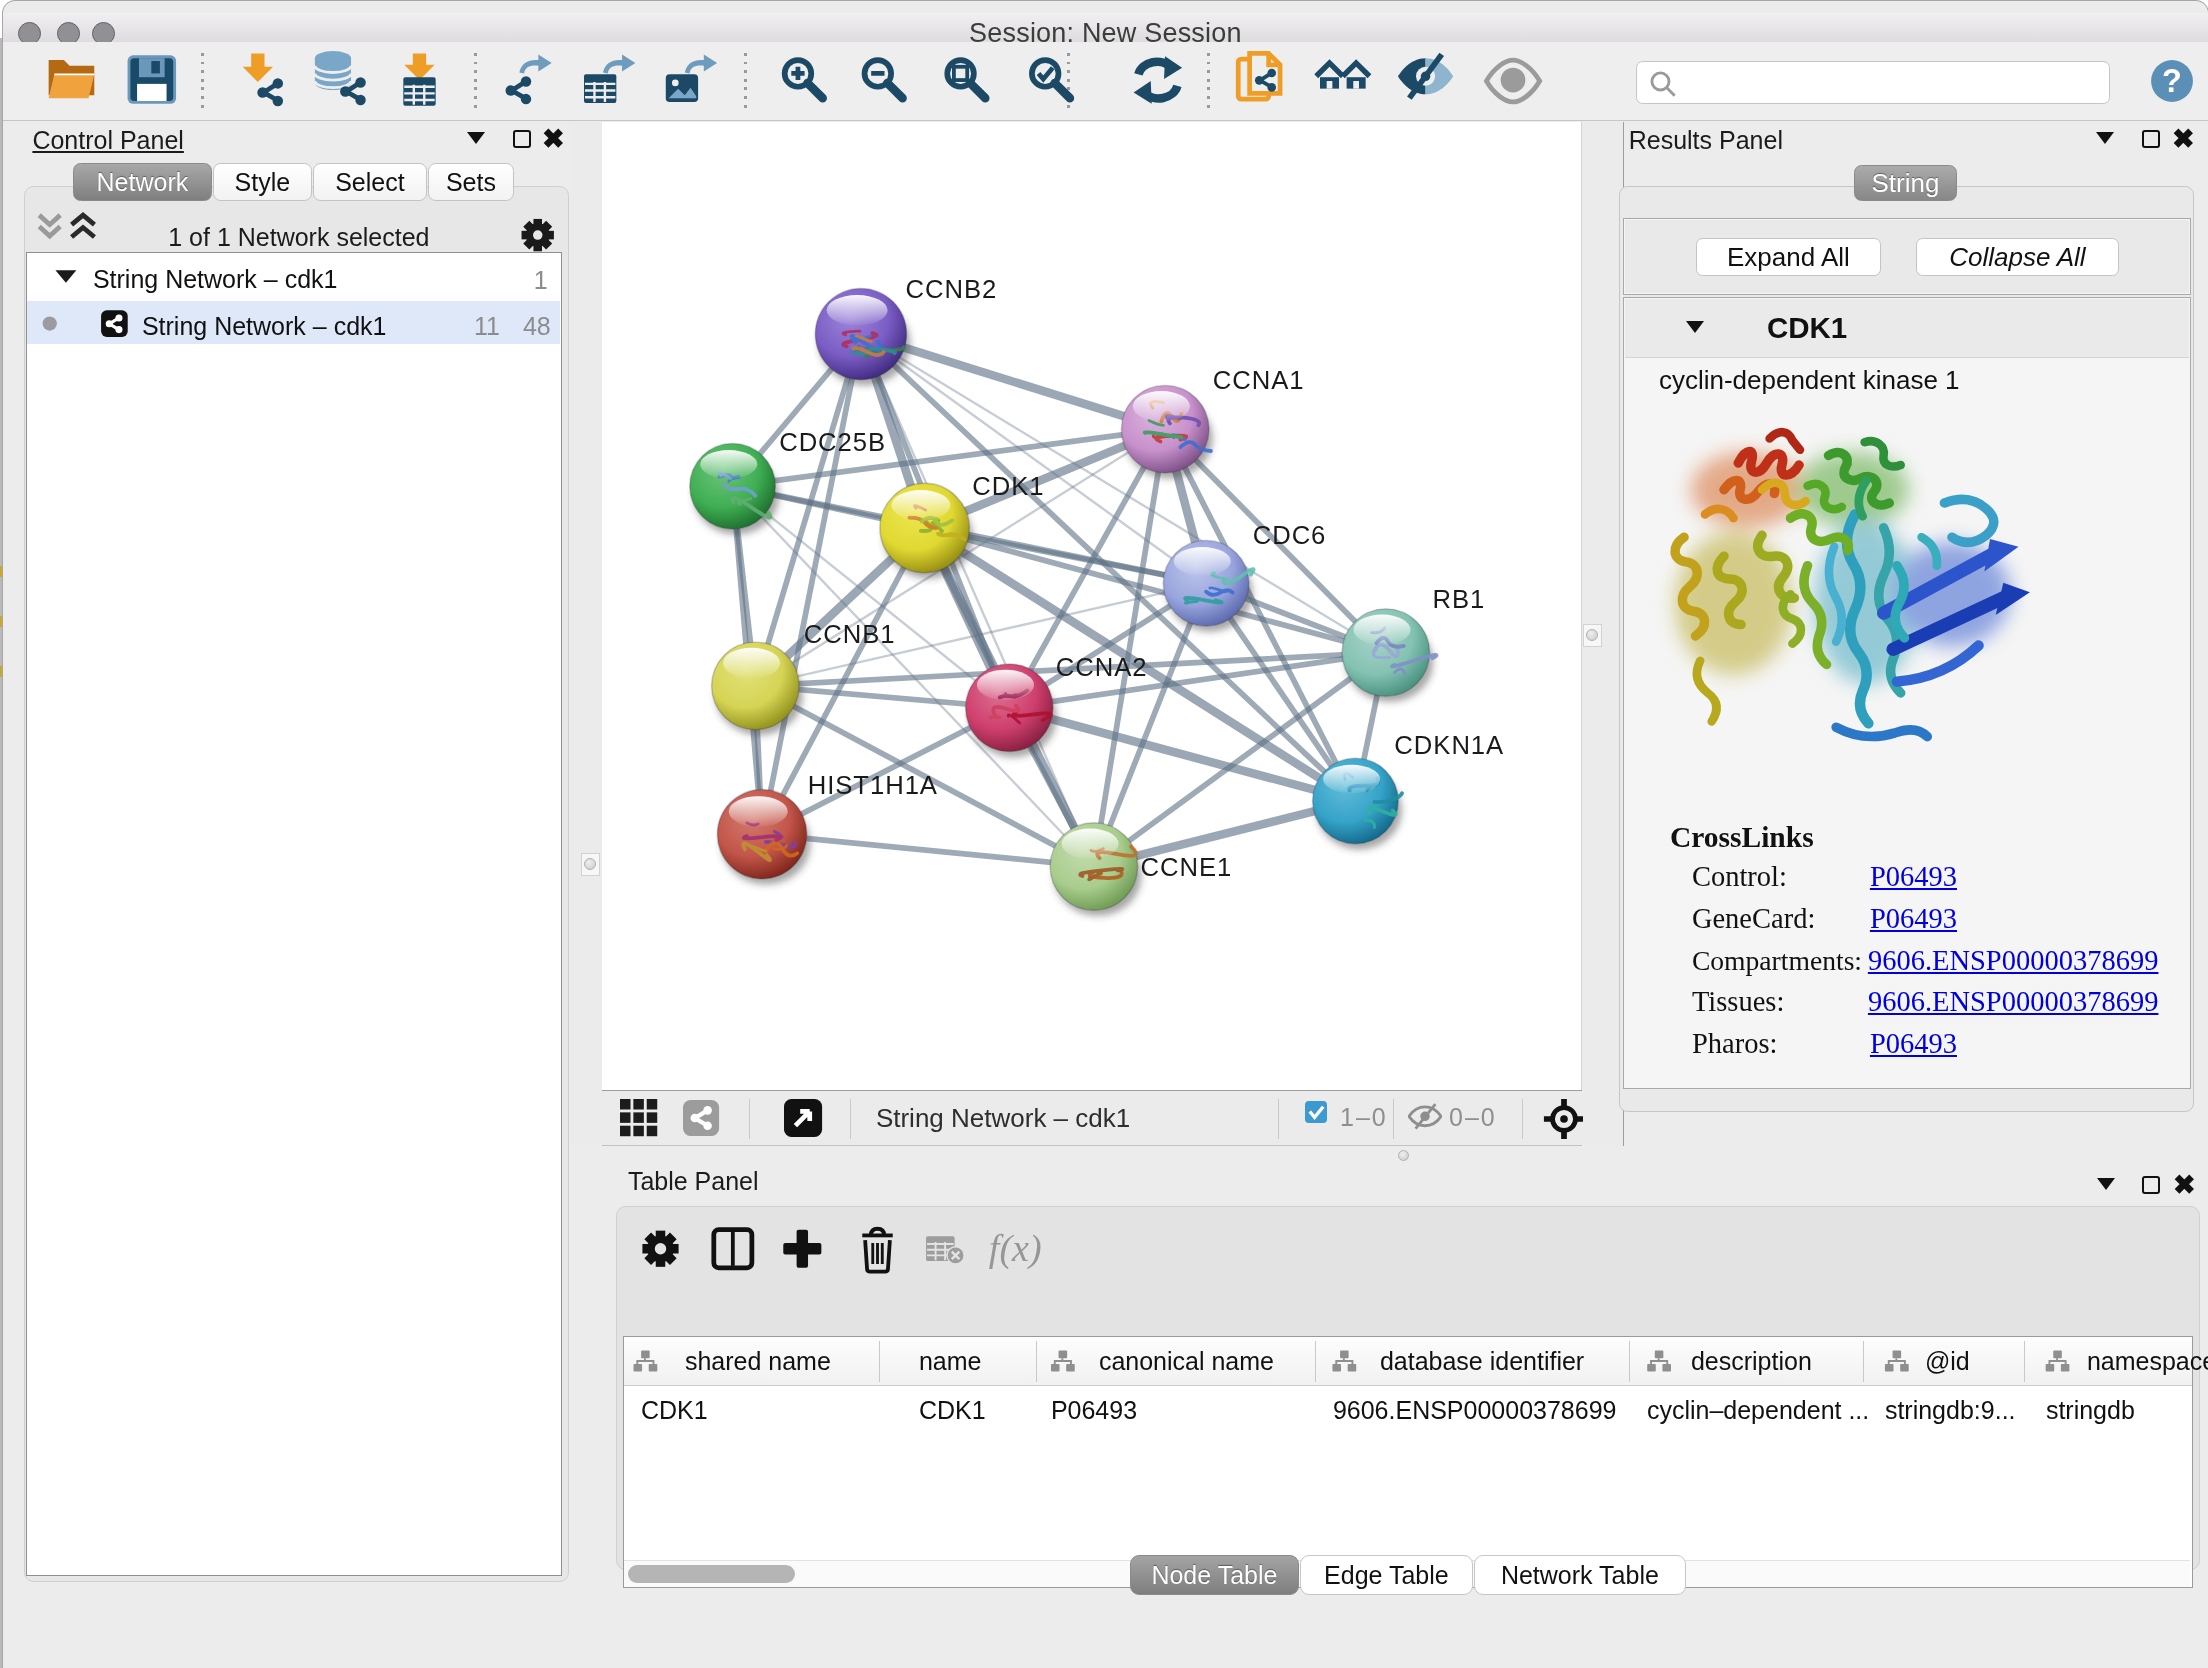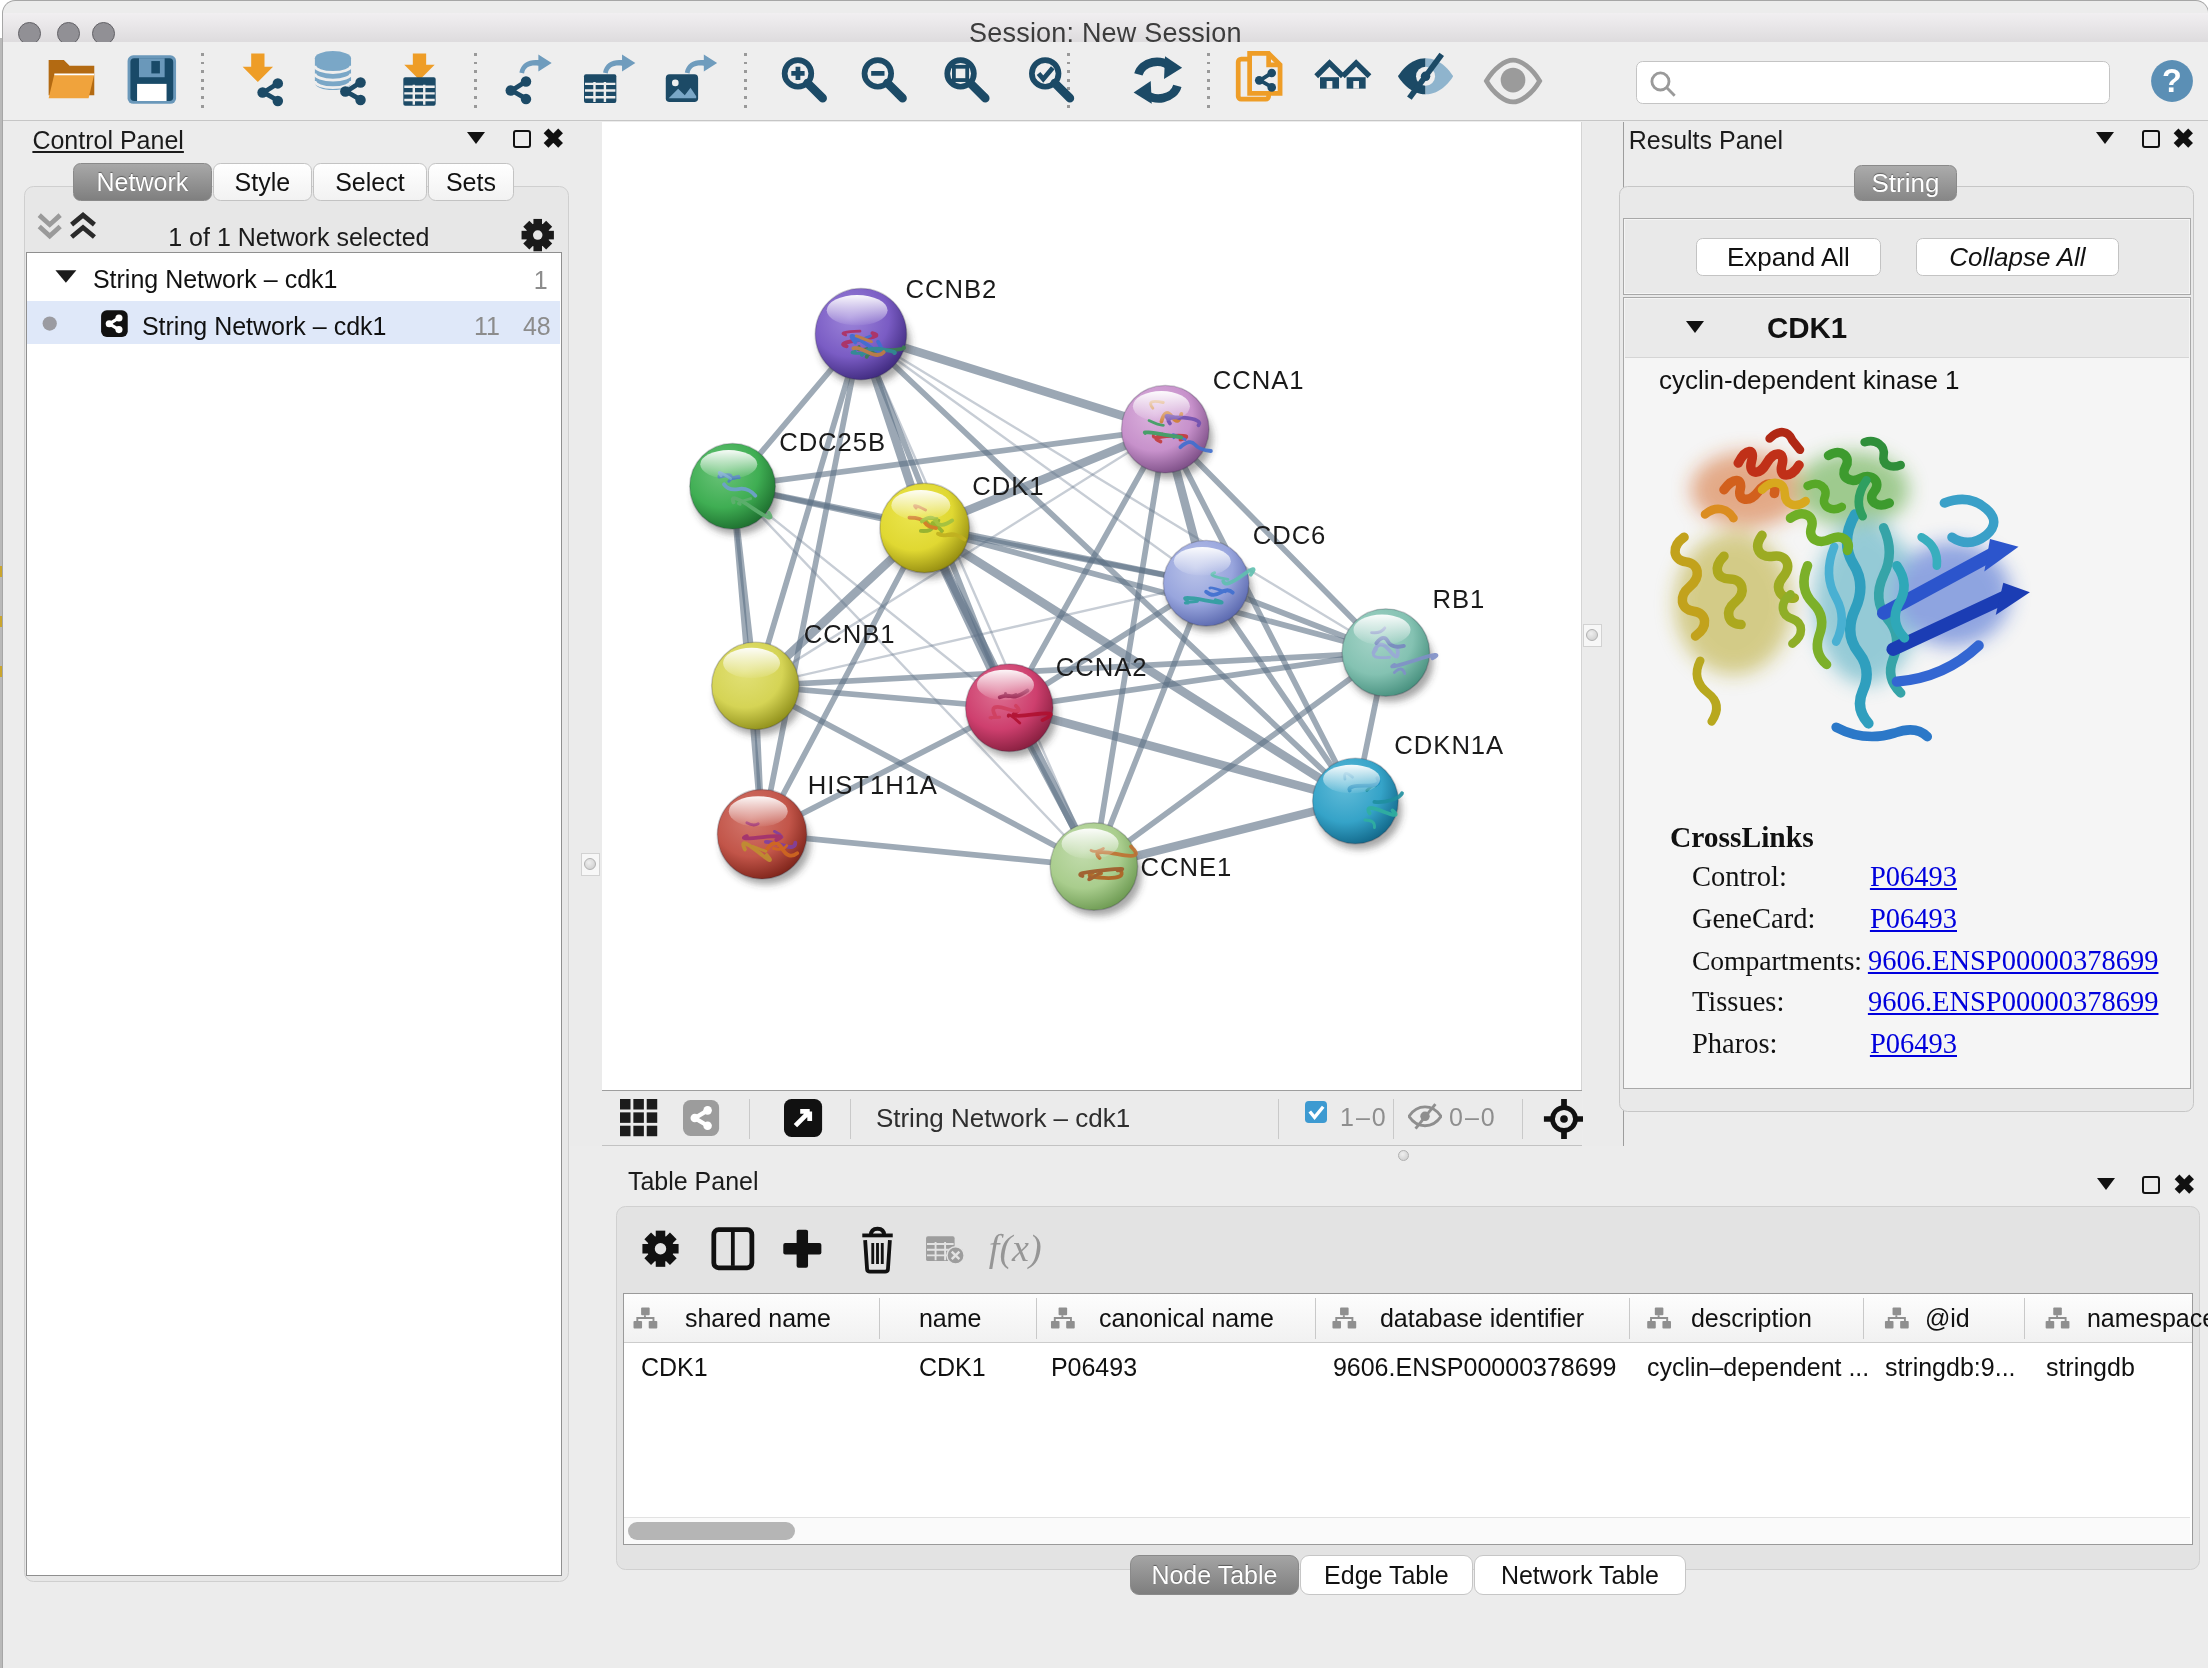--- a/index.html
+++ b/index.html
@@ -62,21 +62,21 @@
      text-shadow:0 -1px 1px rgba(0,0,0,0.4); }
   .rbox { position:absolute; left:1620px; width:568px; border:1px solid #a8a8a8;
      box-shadow:inset 0 0 0 1px #f5f5f5; }
   .btn { position:absolute; top:237px; height:38px; background:#ffffff;
      border:1px solid #c3c3c3; border-radius:6.7px; font-size:26px; color:#111;
      text-align:center; line-height:36px; }
   
   #tpanel { position:absolute; left:567px; top:1145px; width:1638px; height:464px; background:#ececec; }
   #tpane { position:absolute; left:613px; top:1205px; width:1584px; height:364px;
      background:#e3e3e3; border:1px solid #d0d0d0; border-radius:9.5px; }
-  #tablebox { position:absolute; left:620px; top:1292px; width:1570px; height:252px;
+  #tablebox { position:absolute; left:620px; top:1335px; width:1570px; height:252px;
      background:#ffffff; border:1.9px solid #9a9a9a;padding-left:40px; }
   #thead { position:absolute; left:0; top:0; width:100%; height:49px;
      background:linear-gradient(#fdfdfd,#f1f1f1); border-bottom:1px solid #cccccc; }
   .thsep { position:absolute; top:3.8px; height:41px; width:0; border-left:1px solid #c9c9c9; }
   .th { position:absolute; top:9.5px; font-size:25px; color:#111; }
   .td { position:absolute; top:59px; font-size:25px; color:#111; }
   #hscroll { position:absolute; left:0px; bottom:0px; width:1566px; height:27px;
      background:#fafafa; border-top:1px solid #e2e2e2; }
   #hthumb { position:absolute; left:3.8px; top:3.8px; width:167px; height:18px;
      background:#b5b5b5; border-radius:9.5px; }

